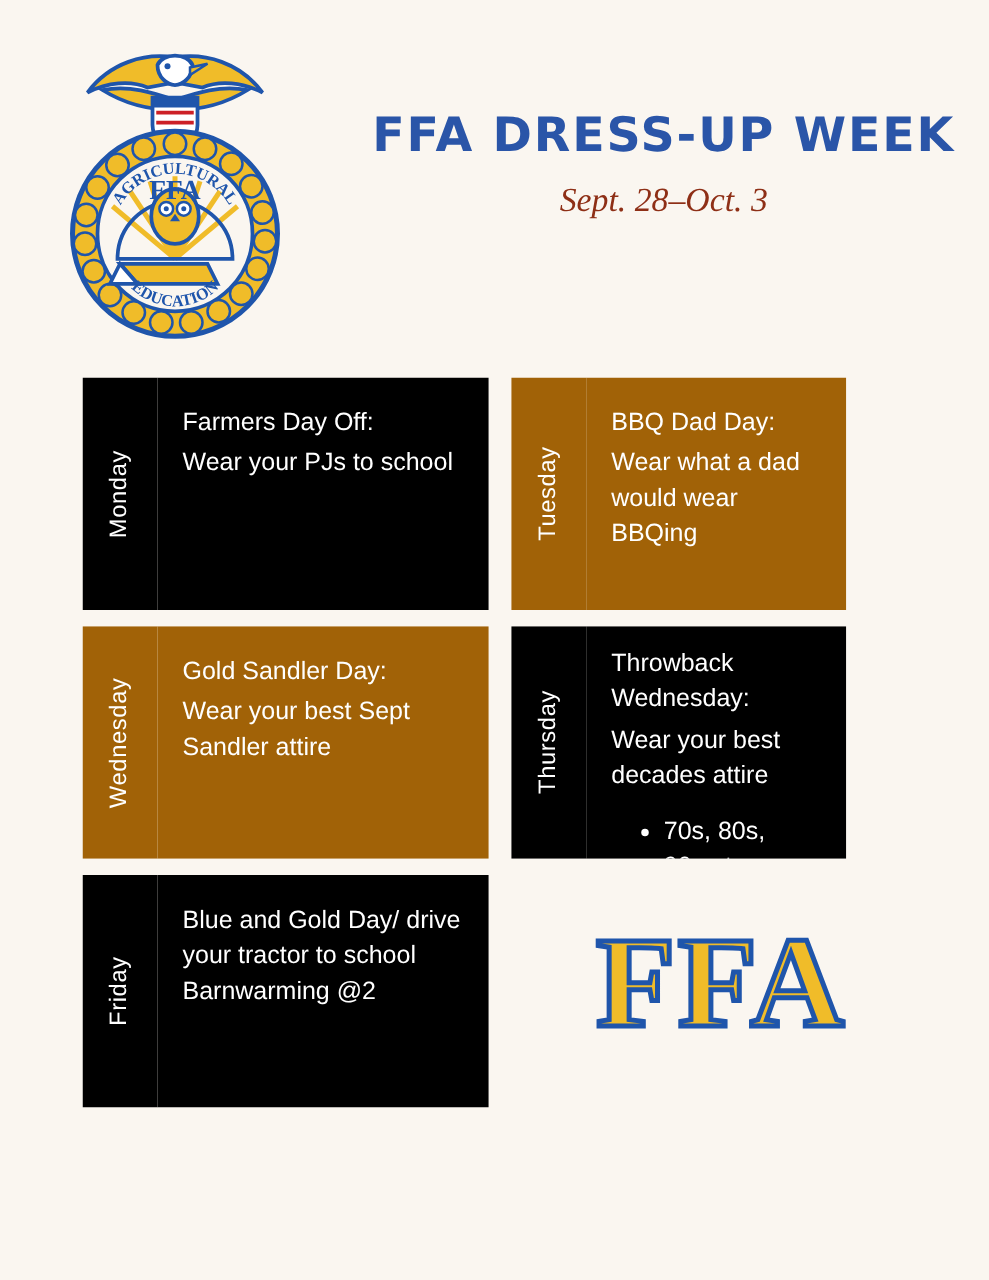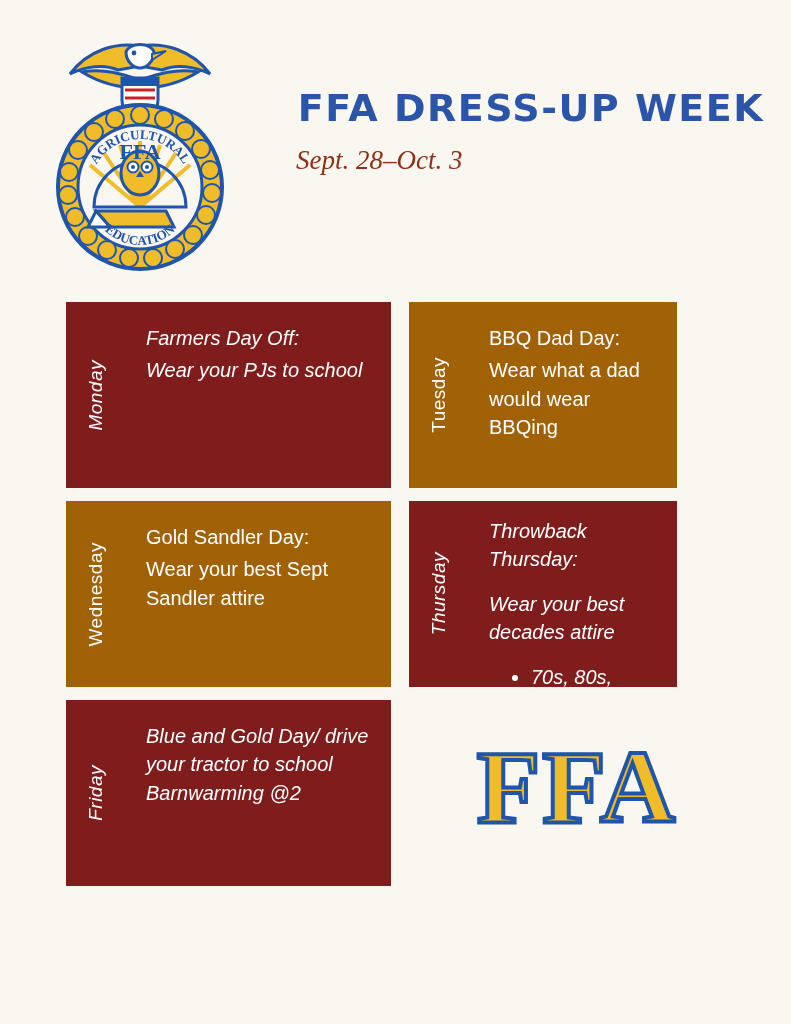--- a/index.html
+++ b/index.html
@@ -48,20 +48,21 @@
     margin: 0;
     text-transform: uppercase;
     text-align: center;
   }
   .poster-dates {
     margin-top: 14px;
     font-family: "Liberation Serif", serif;
     font-style: italic;
     font-size: 27px;
     color: #8e2f16;
+    text-align: center;
   }
 
   
   .grid {
     position: absolute;
     left: 66px;
     top: 302px;
     width: 660px;
   }
   .row {
@@ -104,21 +105,21 @@
     margin-top: 4px;
   }
   .daybody ul {
     margin: 2px 0 0 0;
     padding-left: 26px;
   }
   .daybody li {
     margin: 16px;
   }
 
-  .gold { background: #7f1d1d; font-style: italic; }
+  .gold { background: #000000; }
   .blue { background: #a16207; }
 
   
   .card-mon { width: 325px; height: 186px; }
   .card-tue { width: 268px; height: 186px; }
   .card-wed { width: 325px; height: 186px; }
   .card-thu { width: 268px; height: 186px; }
   .card-fri { width: 325px; height: 186px; }
 
   .spacer-h { width: 18px; flex-shrink: 0; }
@@ -273,22 +274,22 @@
       </div>
     </div>
 
     <div class="spacer-h"></div>
 
     <div class="card card-thu">
       <div class="daylabel gold">
         <span>Thursday</span>
       </div>
       <div class="daybody gold" style="padding-top:16px;">
-        <p>Throwback Thursday:</p>
-        <p style="margin-top:16px">Wear your best decades attire</p>
+        <p>Throwback Wednesday:</p>
+        <p style="margin-top:4px">Wear your best decades attire</p>
         <ul>
           <li>70s, 80s, 90s etc.</li>
         </ul>
       </div>
     </div>
   </div>
 
   <div class="row">
     <div class="card card-fri">
       <div class="daylabel gold">

